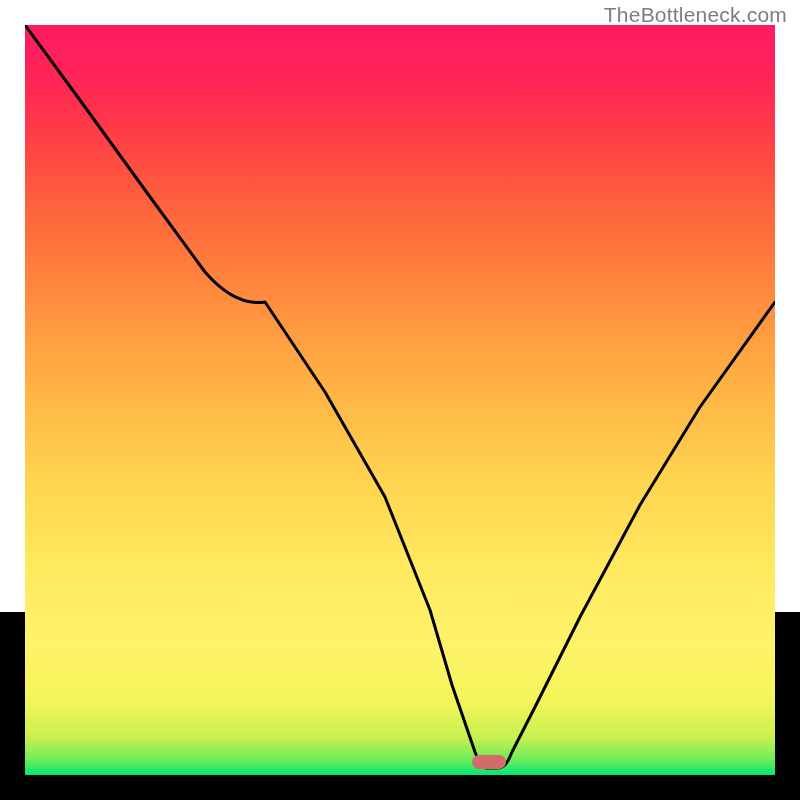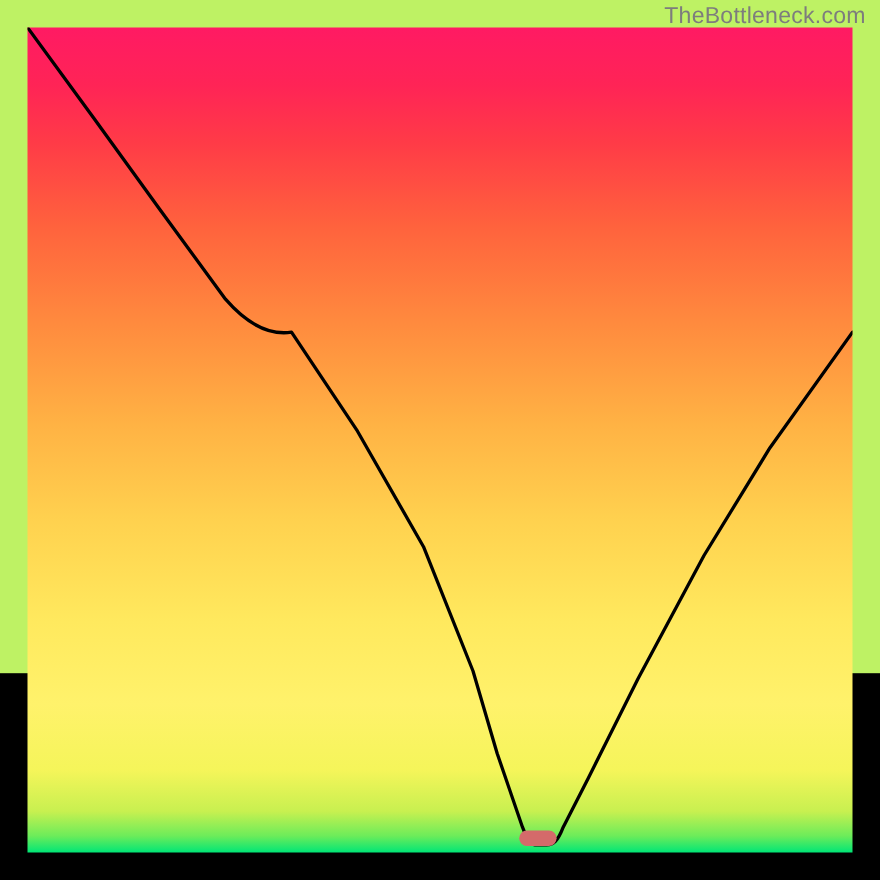--- a/index.html
+++ b/index.html
@@ -8,21 +8,21 @@
     width: 800px;
     height: 800px;
     background: #000;
     overflow: hidden;
     font-family: Arial, Helvetica, sans-serif;
   }
   .frame {
     position: relative;
     width: 800px;
     height: 612px;
-    background: #bef264;
+    background: #ffffff;
   }
   .plot {
     position: absolute;
     left: 25px;
     top: 25px;
     width: 750px;
     height: 750px;
     
     background: linear-gradient(
       to top,

